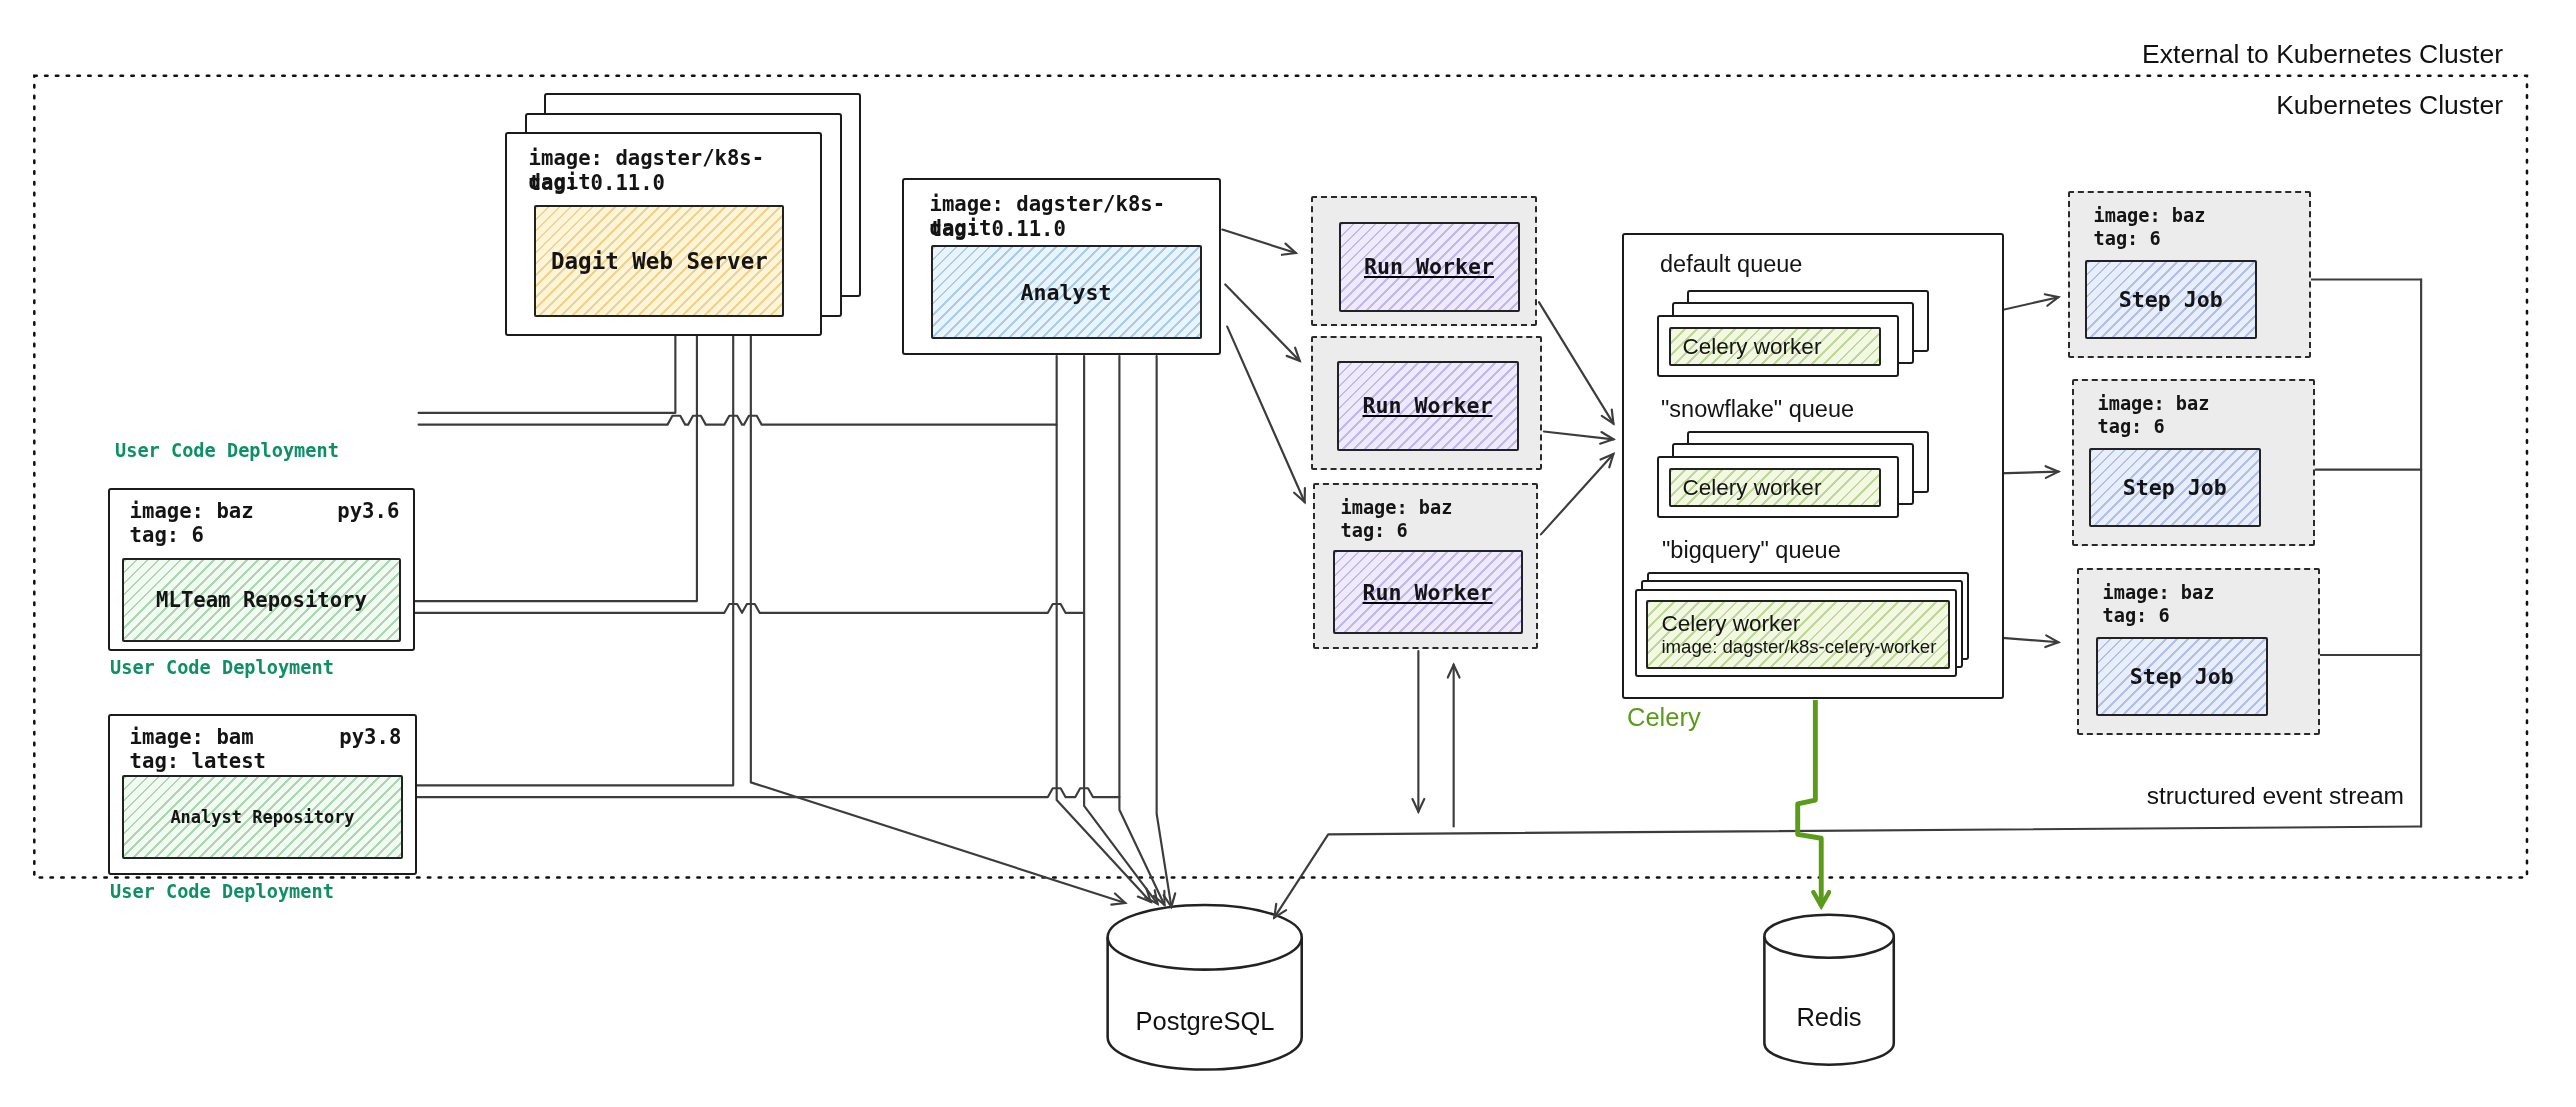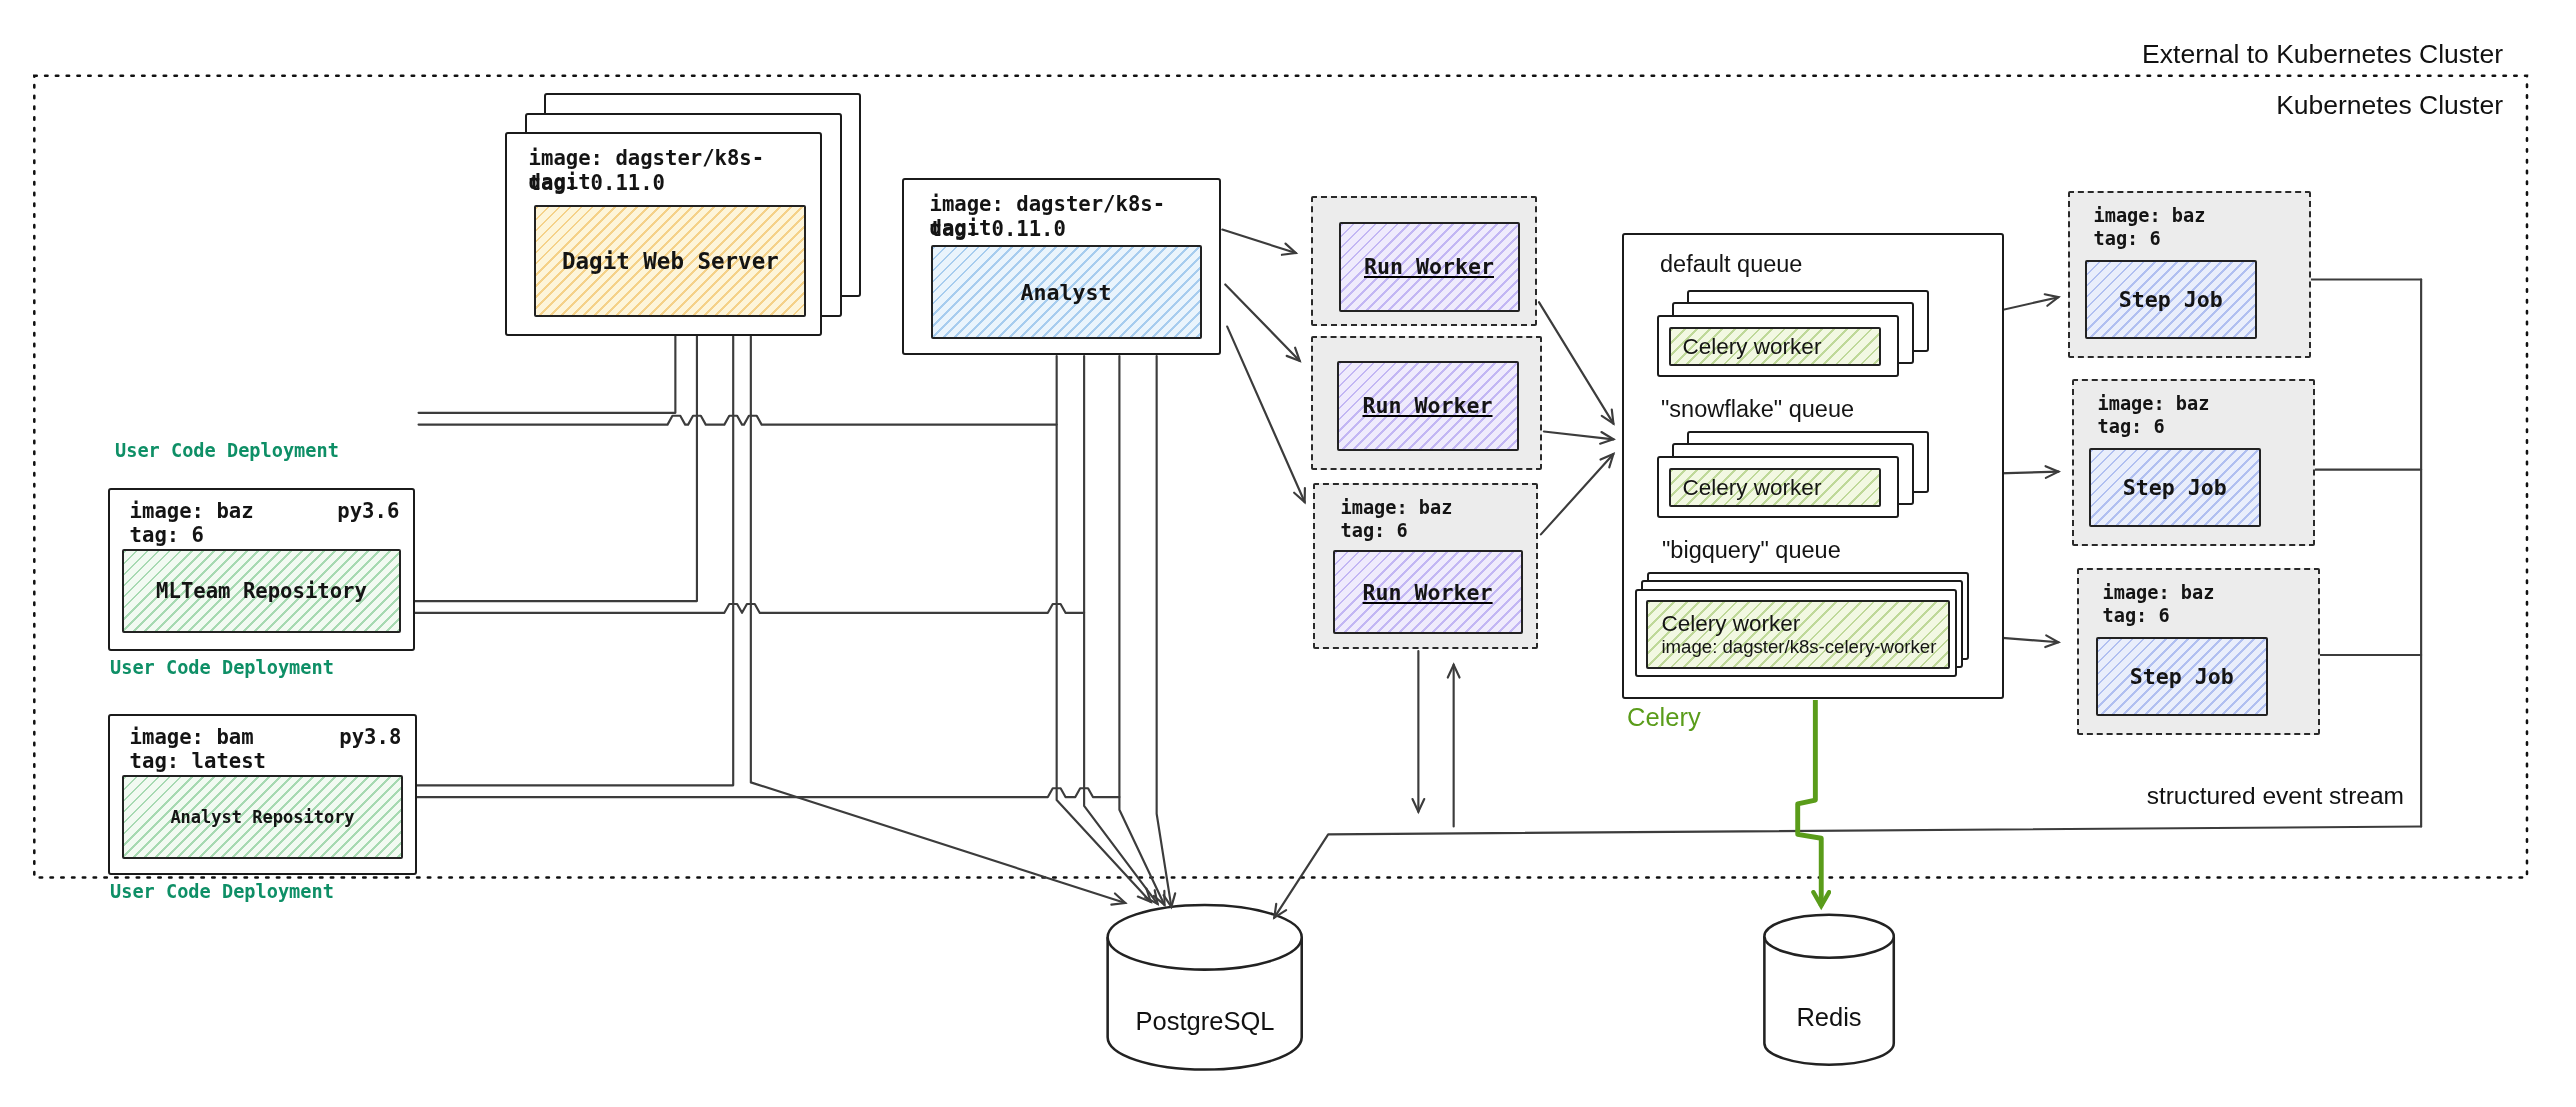--- a/index.html
+++ b/index.html
@@ -108,21 +108,21 @@
   <div class="corner-label sans" style="left:2107px;top:39px;width:396px;">External to Kubernetes Cluster</div>
 
   <div class="ucd-caption mono" style="left:115px;top:440px;">User Code Deployment</div>
 
   <div class="box" style="left:108px;top:488px;width:307px;height:163px;">
     <div class="meta1 mono" style="left:19.6px;right:13.7px;top:9.8px;">
       <span>image: baz</span>
       <span>py3.6</span>
     </div>
     <div class="meta2 mono" style="left:19.6px;top:33px;">tag: 6</div>
-    <div class="inner hatch-green" style="left:11.8px;right:11.8px;top:59px;height:84px;">
+    <div class="inner hatch-green" style="left:11.8px;right:11.8px;top:68px;height:84px;">
       <span class="mono" style="font-size:20.6px;">MLTeam Repository</span>
     </div>
   </div>
   <div class="ucd-caption mono" style="left:110px;top:657px;">User Code Deployment</div>
 
   <div class="box" style="left:108px;top:714px;width:309px;height:161px;">
     <div class="meta1 mono" style="left:19.6px;right:13.7px;top:9.8px;text-align:center;">
       <span>image: bam</span>
       <span>py3.8</span>
     </div>
@@ -132,21 +132,21 @@
     </div>
   </div>
   <div class="ucd-caption mono" style="left:110px;top:881px;">User Code Deployment</div>
 
   <div style="position:absolute;left:505px;top:93px;width:356px;height:243px;z-index:2;">
     <div class="layer" style="left:39px;top:0;width:317px;height:204px;"></div>
     <div class="layer" style="left:19.6px;top:19.6px;width:317px;height:204px;"></div>
     <div class="layer" style="left:0;top:39px;width:317px;height:204px;">
       <div class="meta2 mono" style="left:21.6px;top:11.8px;">image: dagster/k8s-dagit</div>
       <div class="meta2 mono" style="left:21.6px;top:37px;">tag: 0.11.0</div>
-      <div class="inner hatch-orange" style="left:27.4px;top:71px;width:272px;height:112px;">
+      <div class="inner hatch-orange" style="left:27.4px;top:71px;width:250px;height:112px;">
         <span class="mono" style="font-size:22.5px;">Dagit Web Server</span>
       </div>
     </div>
   </div>
 
   <div class="box" style="left:902px;top:178px;width:319px;height:177px;">
     <div class="meta2 mono" style="left:25.5px;top:11.8px;">image: dagster/k8s-dagit</div>
     <div class="meta2 mono" style="left:25.5px;top:37px;">tag: 0.11.0</div>
     <div class="inner hatch-blue" style="left:26.5px;top:65px;width:271px;height:94px;">
       <span class="mono" style="font-size:21.6px;">Analyst</span>

